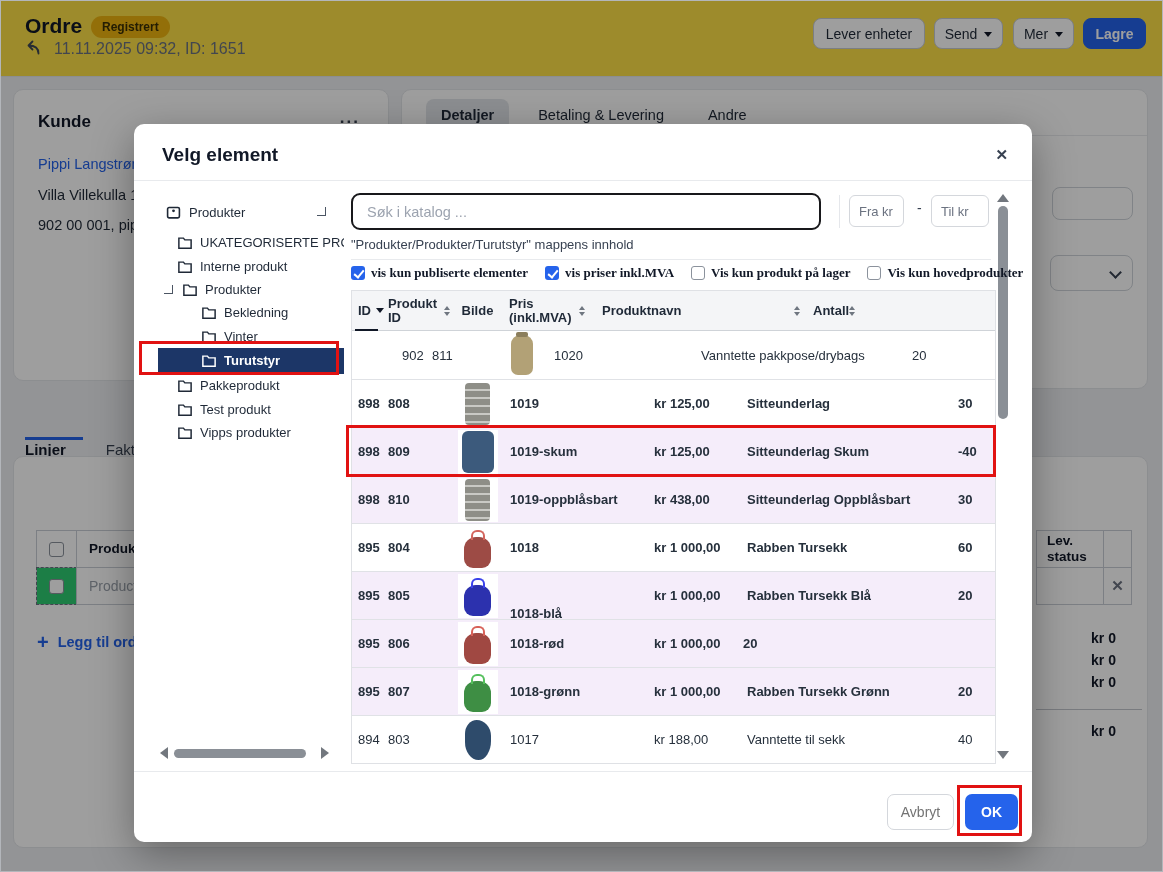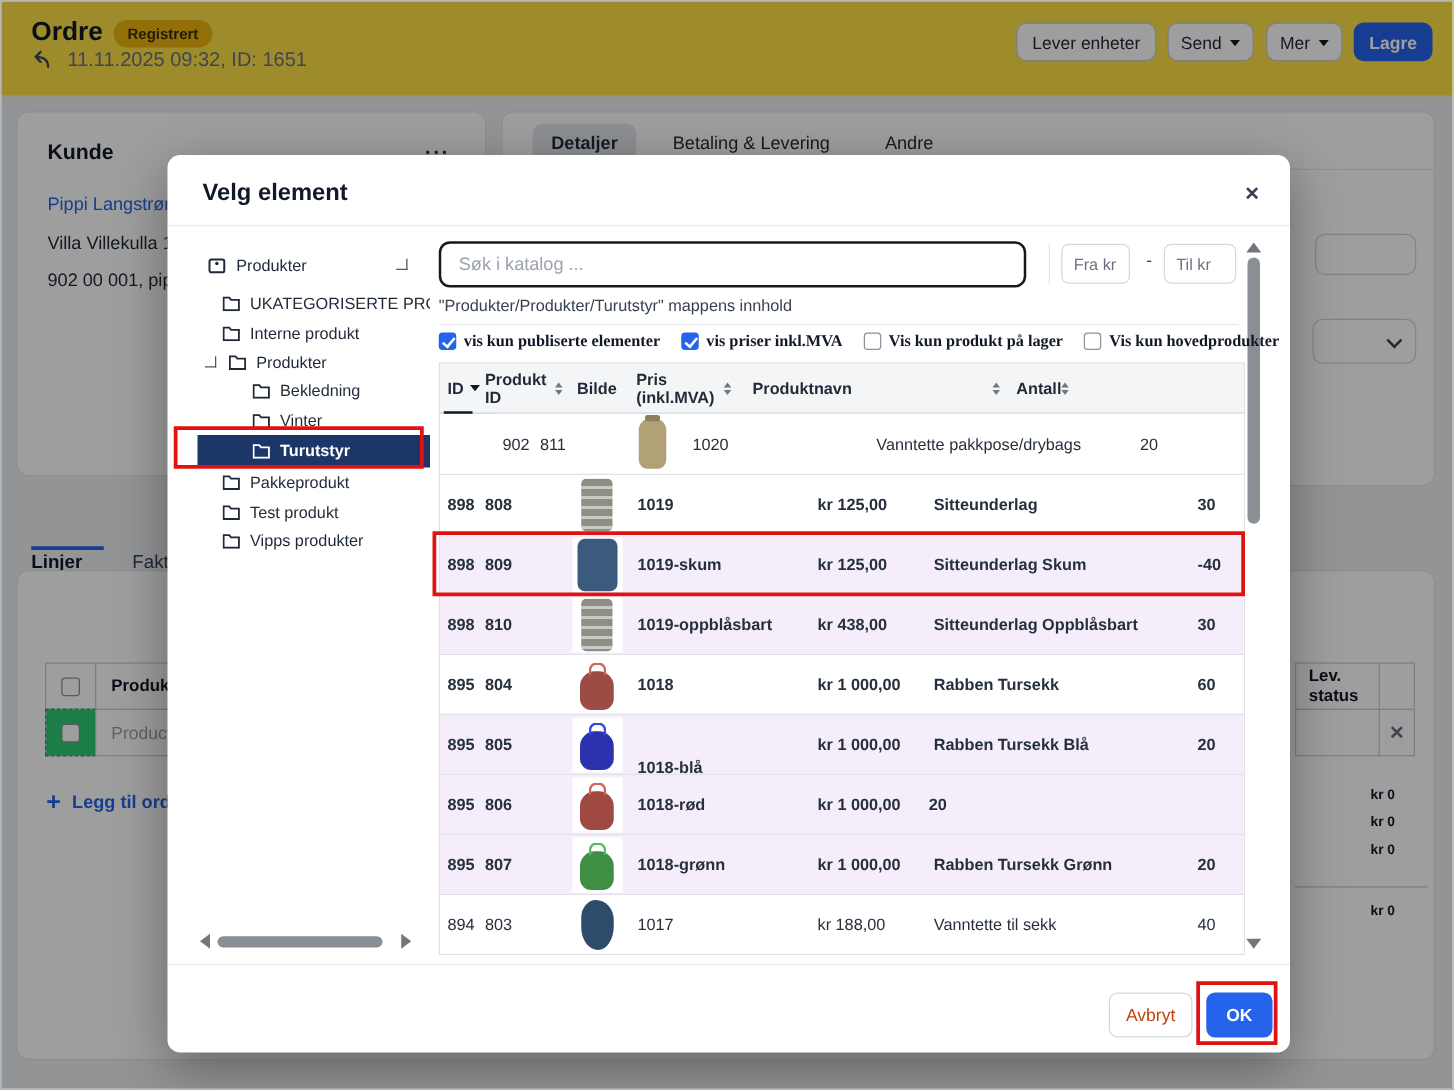--- a/index.html
+++ b/index.html
@@ -22,21 +22,21 @@
   .plain-line { color:#1f2937; font-size:14.5px; white-space:nowrap; }
   .dtab { font-size:14.5px; color:#1f2937; padding:8px 15px; border-radius:8px; cursor:pointer; white-space:nowrap; }
   .dtab.active { background:#e3e6ea; font-weight:600; }
   .ltab { font-size:15px; color:#374151; cursor:pointer; }
   .ltab.active { color:#111827; font-weight:700; }
   .bg-input { background:#fff; border:1px solid #cfd4da; border-radius:8px; }
   .chev { width:9px; height:9px; border-right:2px solid #374151; border-bottom:2px solid #374151; transform:rotate(45deg); }
   .bg-cell { position:absolute; border:1px solid #c9ced6; background:#fff; display:flex; align-items:center; }
   .bg-cell.head { font-weight:700; font-size:13.5px; color:#111827; line-height:16px; }
   .gray-x { color:#6b7280; font-size:15px; font-weight:600; }
-  .total-line { text-align:right; font-size:11px; font-weight:700; color:#111827; height:22px; }
+  .total-line { text-align:right; font-size:14px; font-weight:700; color:#111827; height:22px; }
   .add-link { display:flex; align-items:center; gap:9px; color:var(--accent); cursor:pointer; }
   .add-link .plus { font-size:20px; font-weight:700; line-height:18px; }
   .add-link .albl { font-size:14.5px; font-weight:600; white-space:nowrap; }
 
   
   .cb { width:15px; height:15px; border-radius:3px; display:inline-block; position:relative; flex:none; }
   .cb.on { background:var(--accent); }
   .cb.on::after { content:""; position:absolute; left:5px; top:2px; width:4px; height:8px; border:solid #fff; border-width:0 2px 2px 0; transform:rotate(40deg); }
   .cb.off { border:1.6px solid #8b929c; background:#fff; }
 
@@ -102,21 +102,21 @@
   .shape-drybag { width:22px; height:40px; border-radius:9px 9px 7px 7px; background:var(--c); position:relative; }
   .shape-drybag::before { content:""; position:absolute; top:-3px; left:50%; transform:translateX(-50%); width:12px; height:5px; border-radius:2px; background:var(--c); filter:brightness(.78); }
   .shape-pad-striped { width:25px; height:42px; border-radius:4px; background:repeating-linear-gradient(180deg, var(--c) 0 6px, #c9c9c4 6px 8px); }
   .shape-pad-solid { width:32px; height:42px; border-radius:6px; background:var(--c); }
   .shape-backpack { width:27px; height:31px; margin-top:9px; border-radius:12px 12px 9px 9px; background:var(--c); position:relative; }
   .shape-backpack::before { content:""; position:absolute; top:-7px; left:50%; transform:translateX(-50%); width:10px; height:8px; border:2.5px solid var(--c); border-bottom:none; border-radius:6px 6px 0 0; filter:brightness(1.35); }
   .shape-sack { width:26px; height:40px; border-radius:45% 55% 48% 52% / 35% 40% 48% 45%; background:var(--c); }
 
   
   .mbtn { position:absolute; display:flex; align-items:center; justify-content:center; border-radius:7px; font-size:14px; cursor:pointer; }
-  .mbtn.ghost { border:1px solid #d4d7dc; background:#fff; color:#c2410c;justify-content:center; }
+  .mbtn.ghost { border:1px solid #d4d7dc; background:#fff; color:#737373;justify-content:center; }
   .mbtn.primary { background:var(--accent); color:#fff; font-weight:600; }
 
   
   .anno { position:absolute; border:3px solid var(--anno); z-index:40; pointer-events:none; }
 </style>
 </head>
 <body>
 
 <div id="stage">
 

